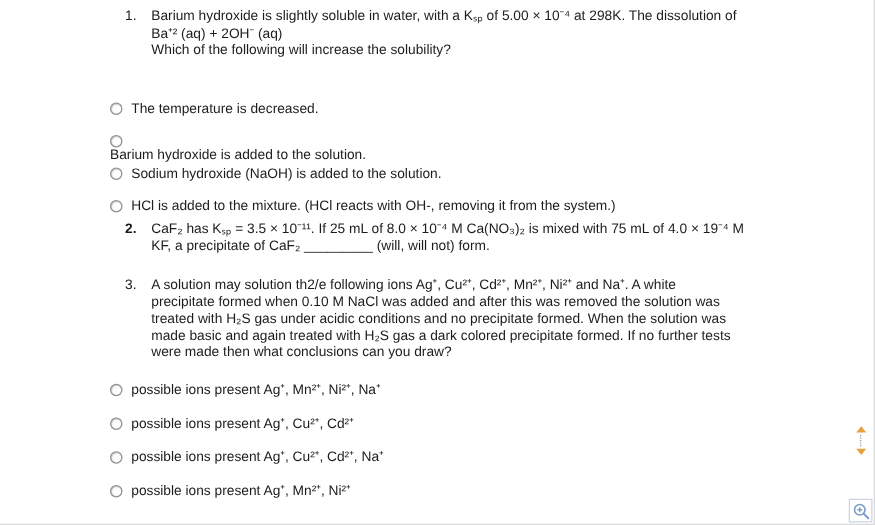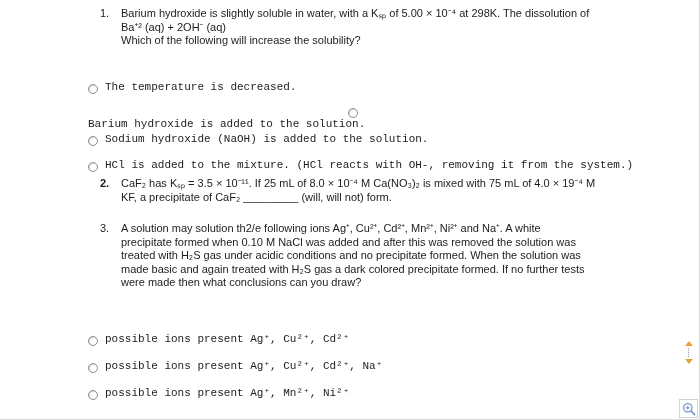--- a/index.html
+++ b/index.html
@@ -8,21 +8,21 @@
   .page {
     position:relative; width:700px; height:420px; background:#ffffff;
     font-family:"Liberation Sans", sans-serif; font-size:11px; color:#1c1c1c;
     border-right:1px solid #d9d9d9; border-bottom:1px solid #d9d9d9;
     overflow:hidden;
   }
   .qblock { position:absolute; display:flex; }
   .qnum { width:21px; flex:0 0 21px; line-height:13.5px; }
   .qnum.bold { font-weight:bold; }
   .qbody .tline { line-height:13.5px; white-space:nowrap; }
-  .opt { position:absolute; left:88px; display:flex; align-items:flex-end;font-family:Liberation Mono, monospace; }
+  .opt { position:absolute; left:88px; display:flex; align-items:flex-start; }
   .radio {
     flex:0 0 auto; width:10px; height:10px; margin-top:1px; margin-right:7px;
     border-radius:50%; background:#fdfdfd; border:1px solid #909090;
     box-shadow: inset 0.5px 0.5px 1px rgba(0,0,0,0.25);
   }
   .optlabel { line-height:13px; white-space:nowrap; }
   .scrollctl {
     position:absolute; right:5px; top:341px; width:11px;
     display:flex; flex-direction:column; align-items:center;
   }
@@ -84,20 +84,24 @@
     <span class="qnum">3.</span>
     <div class="qbody">
       <div class="tline">A solution may solution th2/e following ions Ag⁺, Cu²⁺, Cd²⁺, Mn²⁺, Ni²⁺ and Na⁺. A white</div>
       <div class="tline">precipitate formed when 0.10 M NaCl was added and after this was removed the solution was</div>
       <div class="tline">treated with H₂S gas under acidic conditions and no precipitate formed. When the solution was</div>
       <div class="tline">made basic and again treated with H₂S gas a dark colored precipitate formed. If no further tests</div>
       <div class="tline">were made then what conclusions can you draw?</div>
     </div>
   </div>
 
+  <div class="opt" style="top:306px;">
+    <span class="radio"></span>
+    <span class="optlabel">possible ions present Ag⁺, Mn²⁺, Ni²⁺, Na⁺</span>
+  </div>
   <div class="opt" style="top:333px;">
     <span class="radio"></span>
     <span class="optlabel">possible ions present Ag⁺, Cu²⁺, Cd²⁺</span>
   </div>
   <div class="opt" style="top:360px;">
     <span class="radio"></span>
     <span class="optlabel">possible ions present Ag⁺, Cu²⁺, Cd²⁺, Na⁺</span>
   </div>
   <div class="opt" style="top:387px;">
     <span class="radio"></span>

